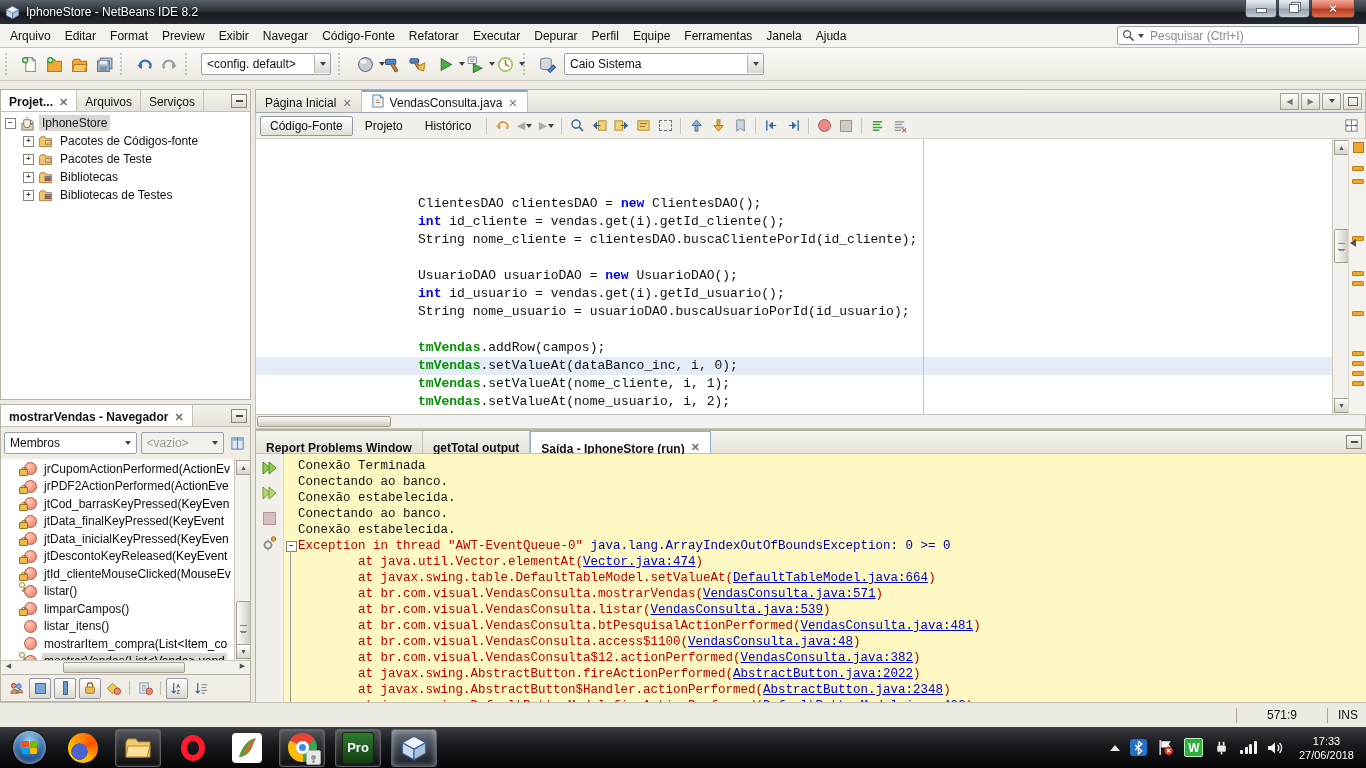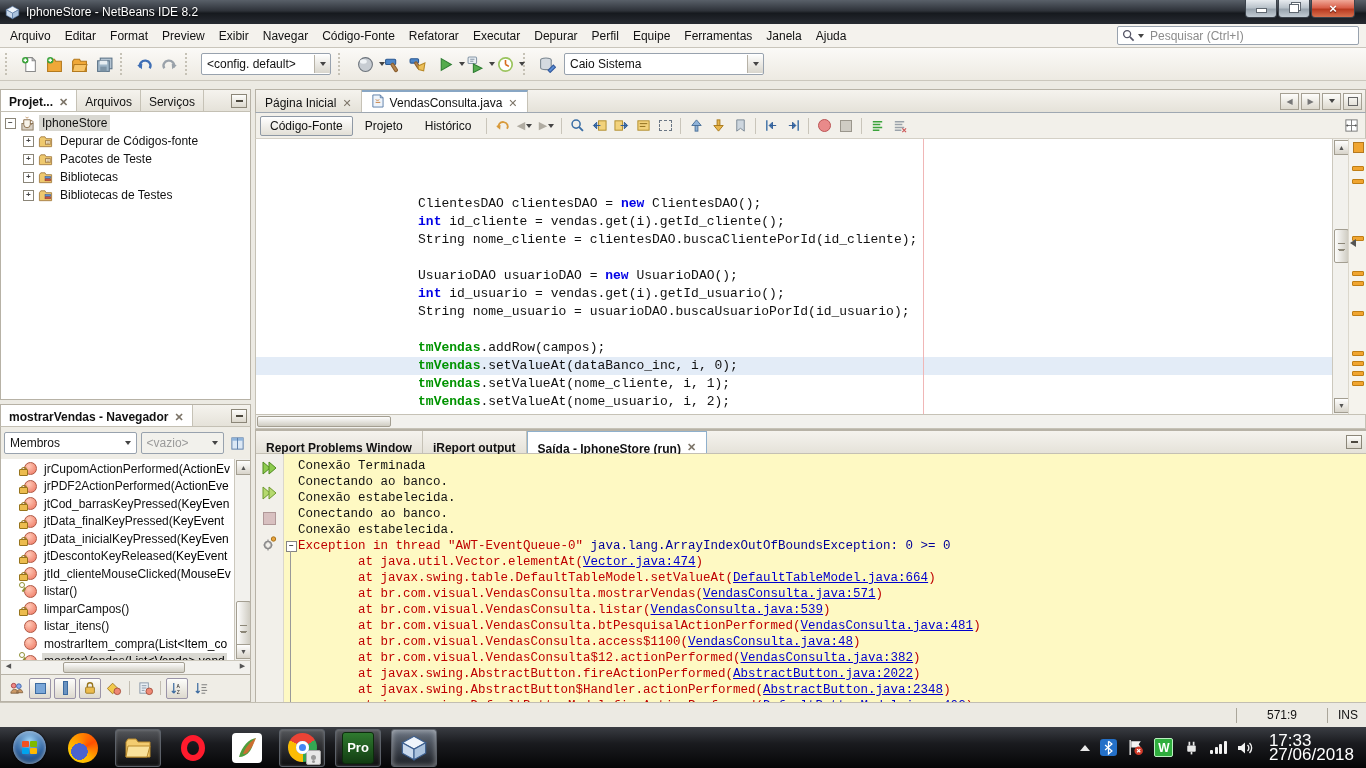--- a/index.html
+++ b/index.html
@@ -136,21 +136,21 @@
   .cr{width:29px;height:29px;border-radius:50%;background:conic-gradient(from -60deg,#ea4335 0 33%,#34a853 33% 66%,#fbbc05 66% 100%);position:relative}
   .cr::after{content:"";position:absolute;left:8px;top:8px;width:13px;height:13px;border-radius:50%;background:#fff;box-shadow:inset 0 0 0 3px #fff,inset 0 0 0 9px #4286f5}
   .crbadge{position:absolute;right:-4px;bottom:-3px;width:13px;height:13px;background:#e8e8e8;border:1px solid #aaa;border-radius:2px;display:flex;align-items:center;justify-content:center}
   .person{width:5px;height:5px;border-radius:50%;background:#9a9a9a;box-shadow:0 4px 0 -1px #9a9a9a}
   .pro{width:30px;height:30px;background:linear-gradient(#2f7a2f,#123d12);border:1px solid #0c2c0c;border-radius:3px;color:#fff;font-weight:bold;font-size:13px;display:flex;align-items:center;justify-content:center}
   .tray{margin-left:auto;display:flex;align-items:center;gap:10px;color:#fff;padding-right:4px}
   .tray .hid{width:0;height:0;border-left:5px solid transparent;border-right:5px solid transparent;border-bottom:6px solid #e8e8e8}
   .wamp{width:17px;height:17px;background:#2fae3e;border:1px solid #baf0c0;border-radius:2px;color:#fff;font-weight:bold;font-size:12px;display:flex;align-items:center;justify-content:center}
   .bars{display:flex;align-items:flex-end;gap:1.5px}
   .bars i{width:3px;background:#f2f2f2;border-radius:1px}
-  .clock{text-align:left;font-size:17px;line-height:14px;color:#fff;margin-left:4px;margin-right:6px}
+  .clock{text-align:center;font-size:11px;line-height:14px;color:#fff;margin-left:4px;margin-right:6px}
 </style>
 </head>
 <body>
 
 <div id="screen">
 
   <div class="titlebar">
     <svg class="tb-ico" viewBox="0 0 24 24">
         <polygon points="12,2 22,7.5 12,13 2,7.5" fill="#eef4fb" stroke="#5a7ca8"></polygon>
         <polygon points="2,7.5 12,13 12,22 2,16.5" fill="#c9d9ec" stroke="#5a7ca8"></polygon>
@@ -320,21 +320,21 @@
               </svg></span>
             <span class="tlabel sel">IphoneStore</span>
           </div>
           <div class="trow" style="padding-left: 22px;">
             <div class="toggle">+</div>
             <span class="ticon"><svg viewBox="0 0 16 16">
                 <path d="M1.5 5l1.5-2h4.5l1 2h6v8.5h-13z" fill="#efc96e" stroke="#a8824a"></path>
                 <rect x="8" y="7" width="5" height="4" fill="#fbf3dd" stroke="#a8824a"></rect>
                 <path d="M9 8.5h3M9 10h3" stroke="#a8824a" stroke-width=".7"></path>
               </svg></span>
-            <span class="tlabel">Depurar de Códigos-fonte</span>
+            <span class="tlabel">Pacotes de Códigos-fonte</span>
           </div>
           <div class="trow" style="padding-left: 22px;">
             <div class="toggle">+</div>
             <span class="ticon"><svg viewBox="0 0 16 16">
                 <path d="M1.5 5l1.5-2h4.5l1 2h6v8.5h-13z" fill="#efc96e" stroke="#a8824a"></path>
                 <rect x="8" y="7" width="5" height="4" fill="#fbf3dd" stroke="#a8824a"></rect>
                 <path d="M9 8.5h3M9 10h3" stroke="#a8824a" stroke-width=".7"></path>
               </svg></span>
             <span class="tlabel">Pacotes de Teste</span>
           </div>
@@ -665,21 +665,21 @@
       <div class="ehscroll">
         <div class="hthumb" style="left:1px;width:132px"></div>
       </div>
 
       <div class="output">
         <div class="outtabs" id="outtabs">
             <div class="outtab">
               <span>Report Problems Window</span>
             </div>
             <div class="outtab">
-              <span>iReport output</span>
+              <span>getTotal output</span>
             </div>
             <div class="outtab active">
               <span>Saída - IphoneStore (run)</span>
               <span class="xclose">✕</span>
             </div>
             <div style="flex: 1 1 0%;"></div>
             <div class="minbtn" style="align-self: center; margin-right: 4px;">
               <div></div>
             </div>
           </div>

